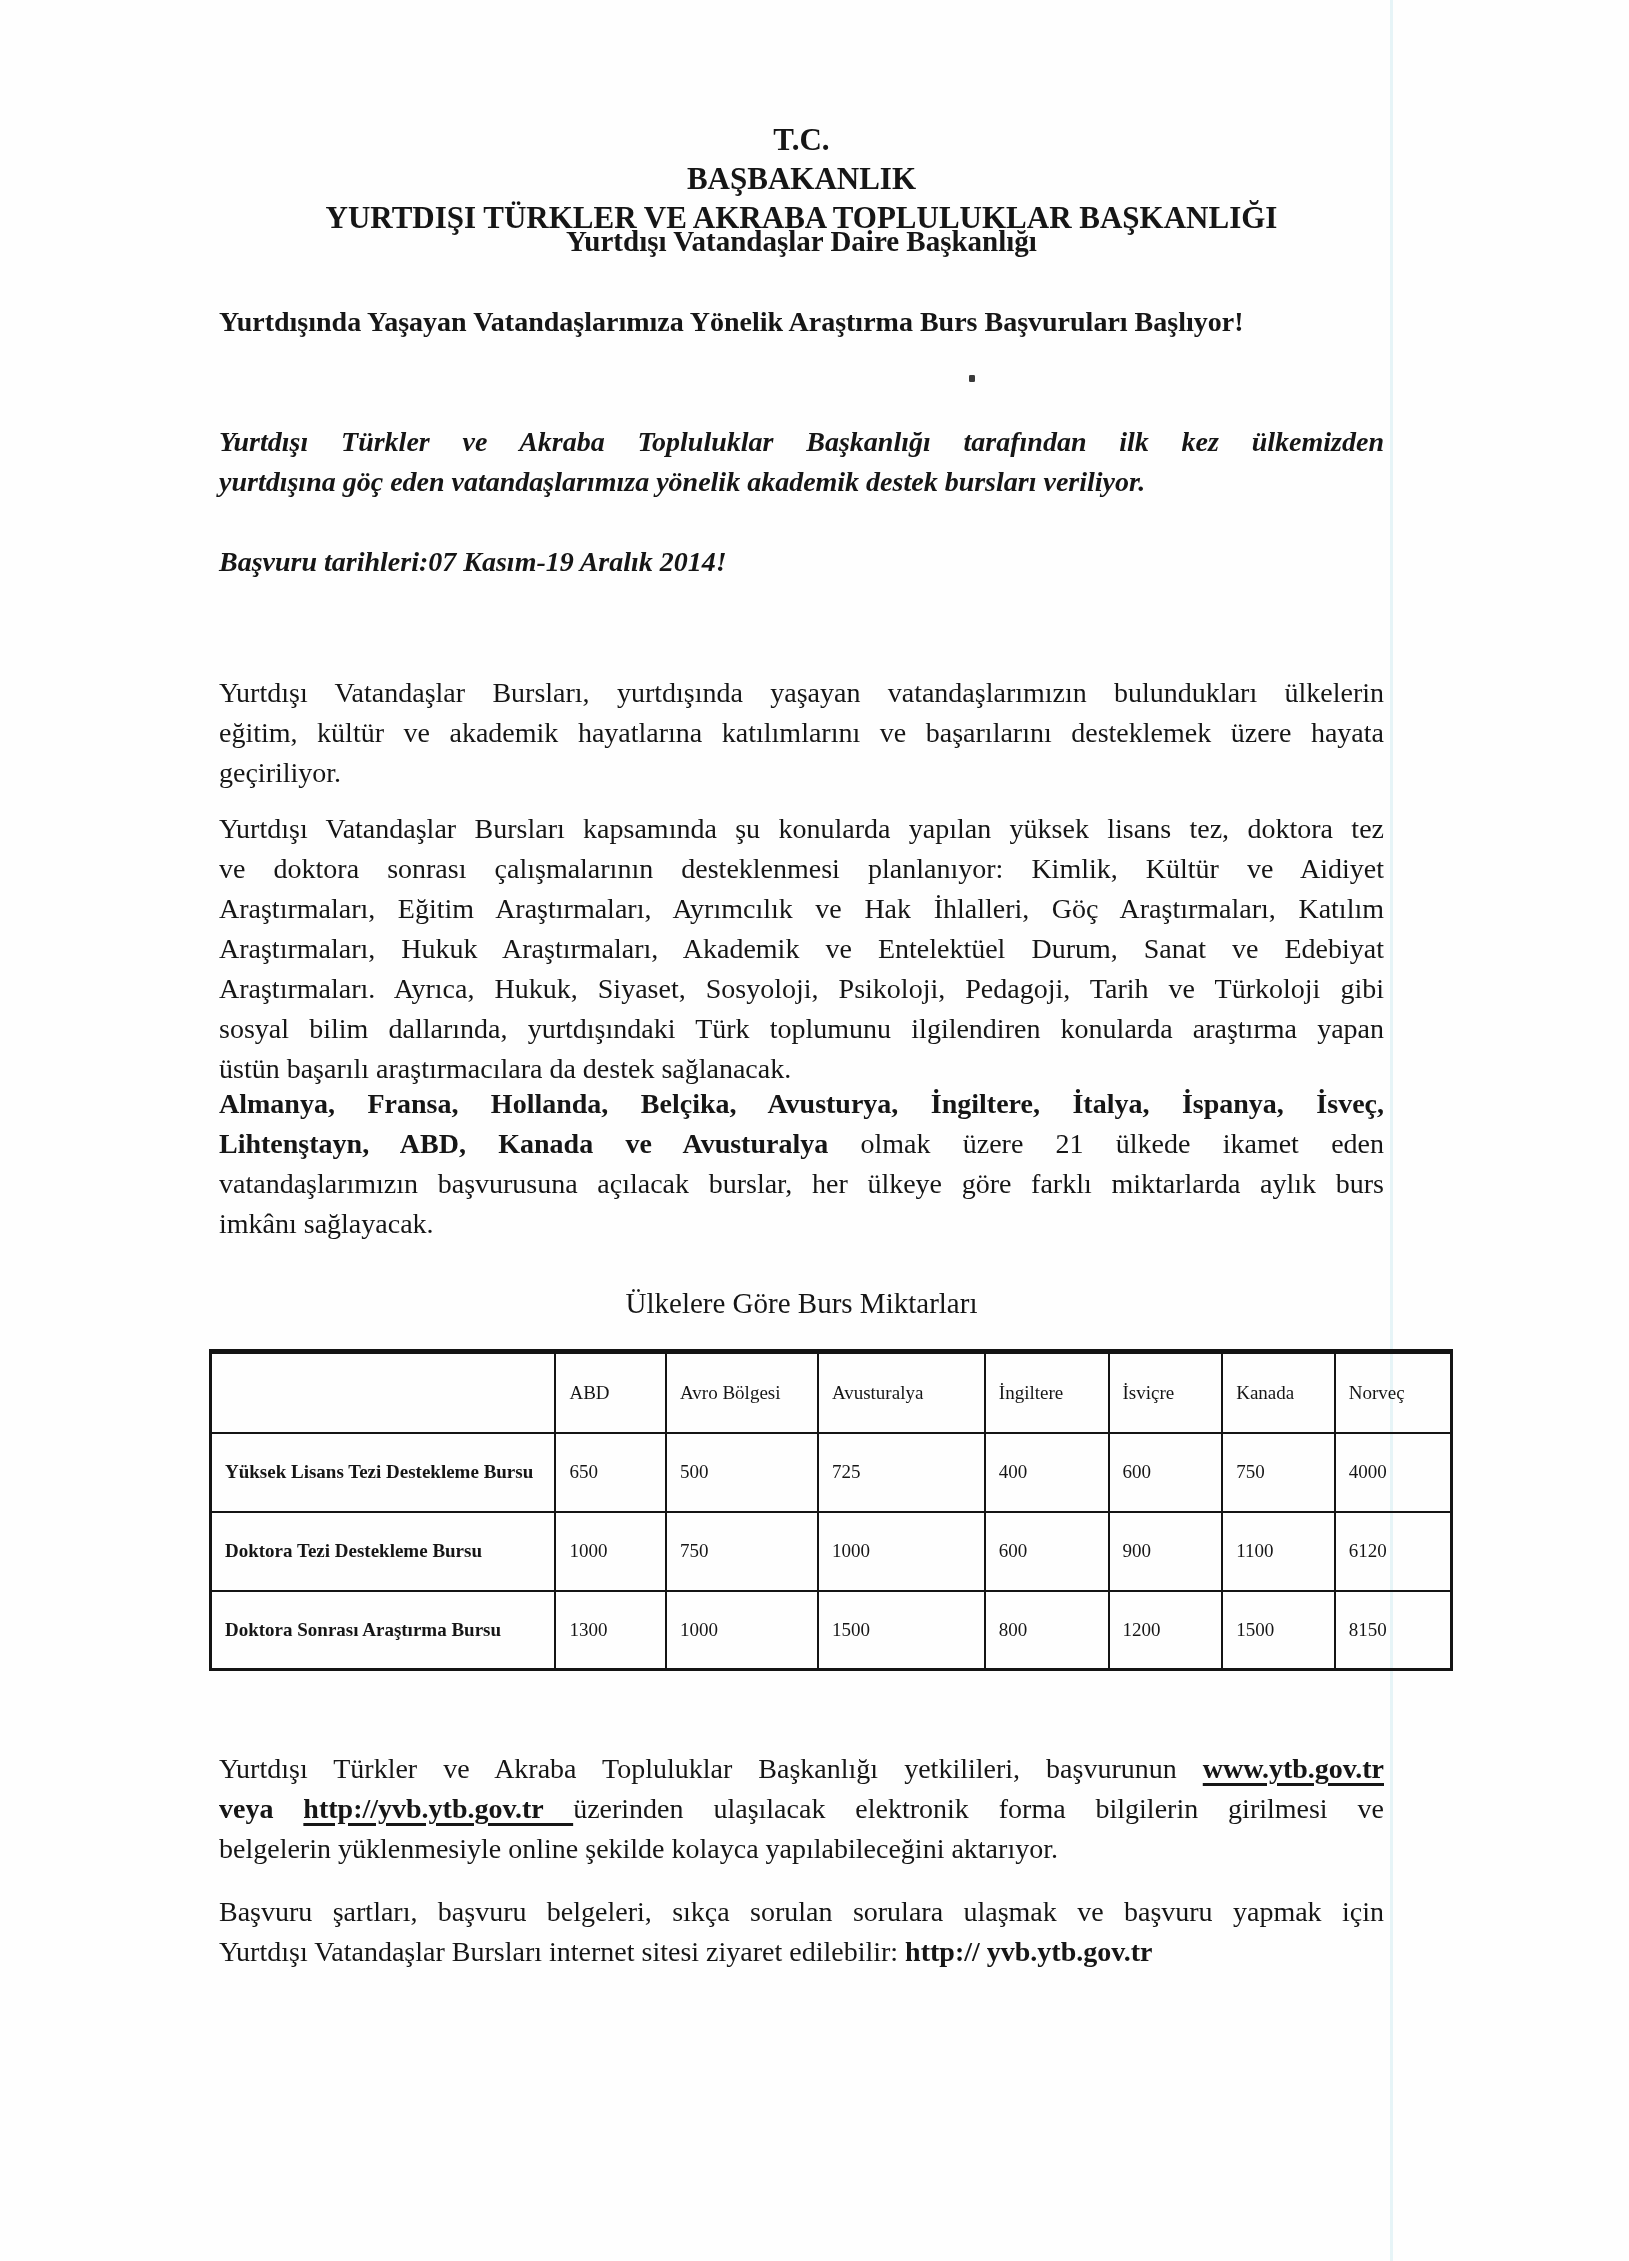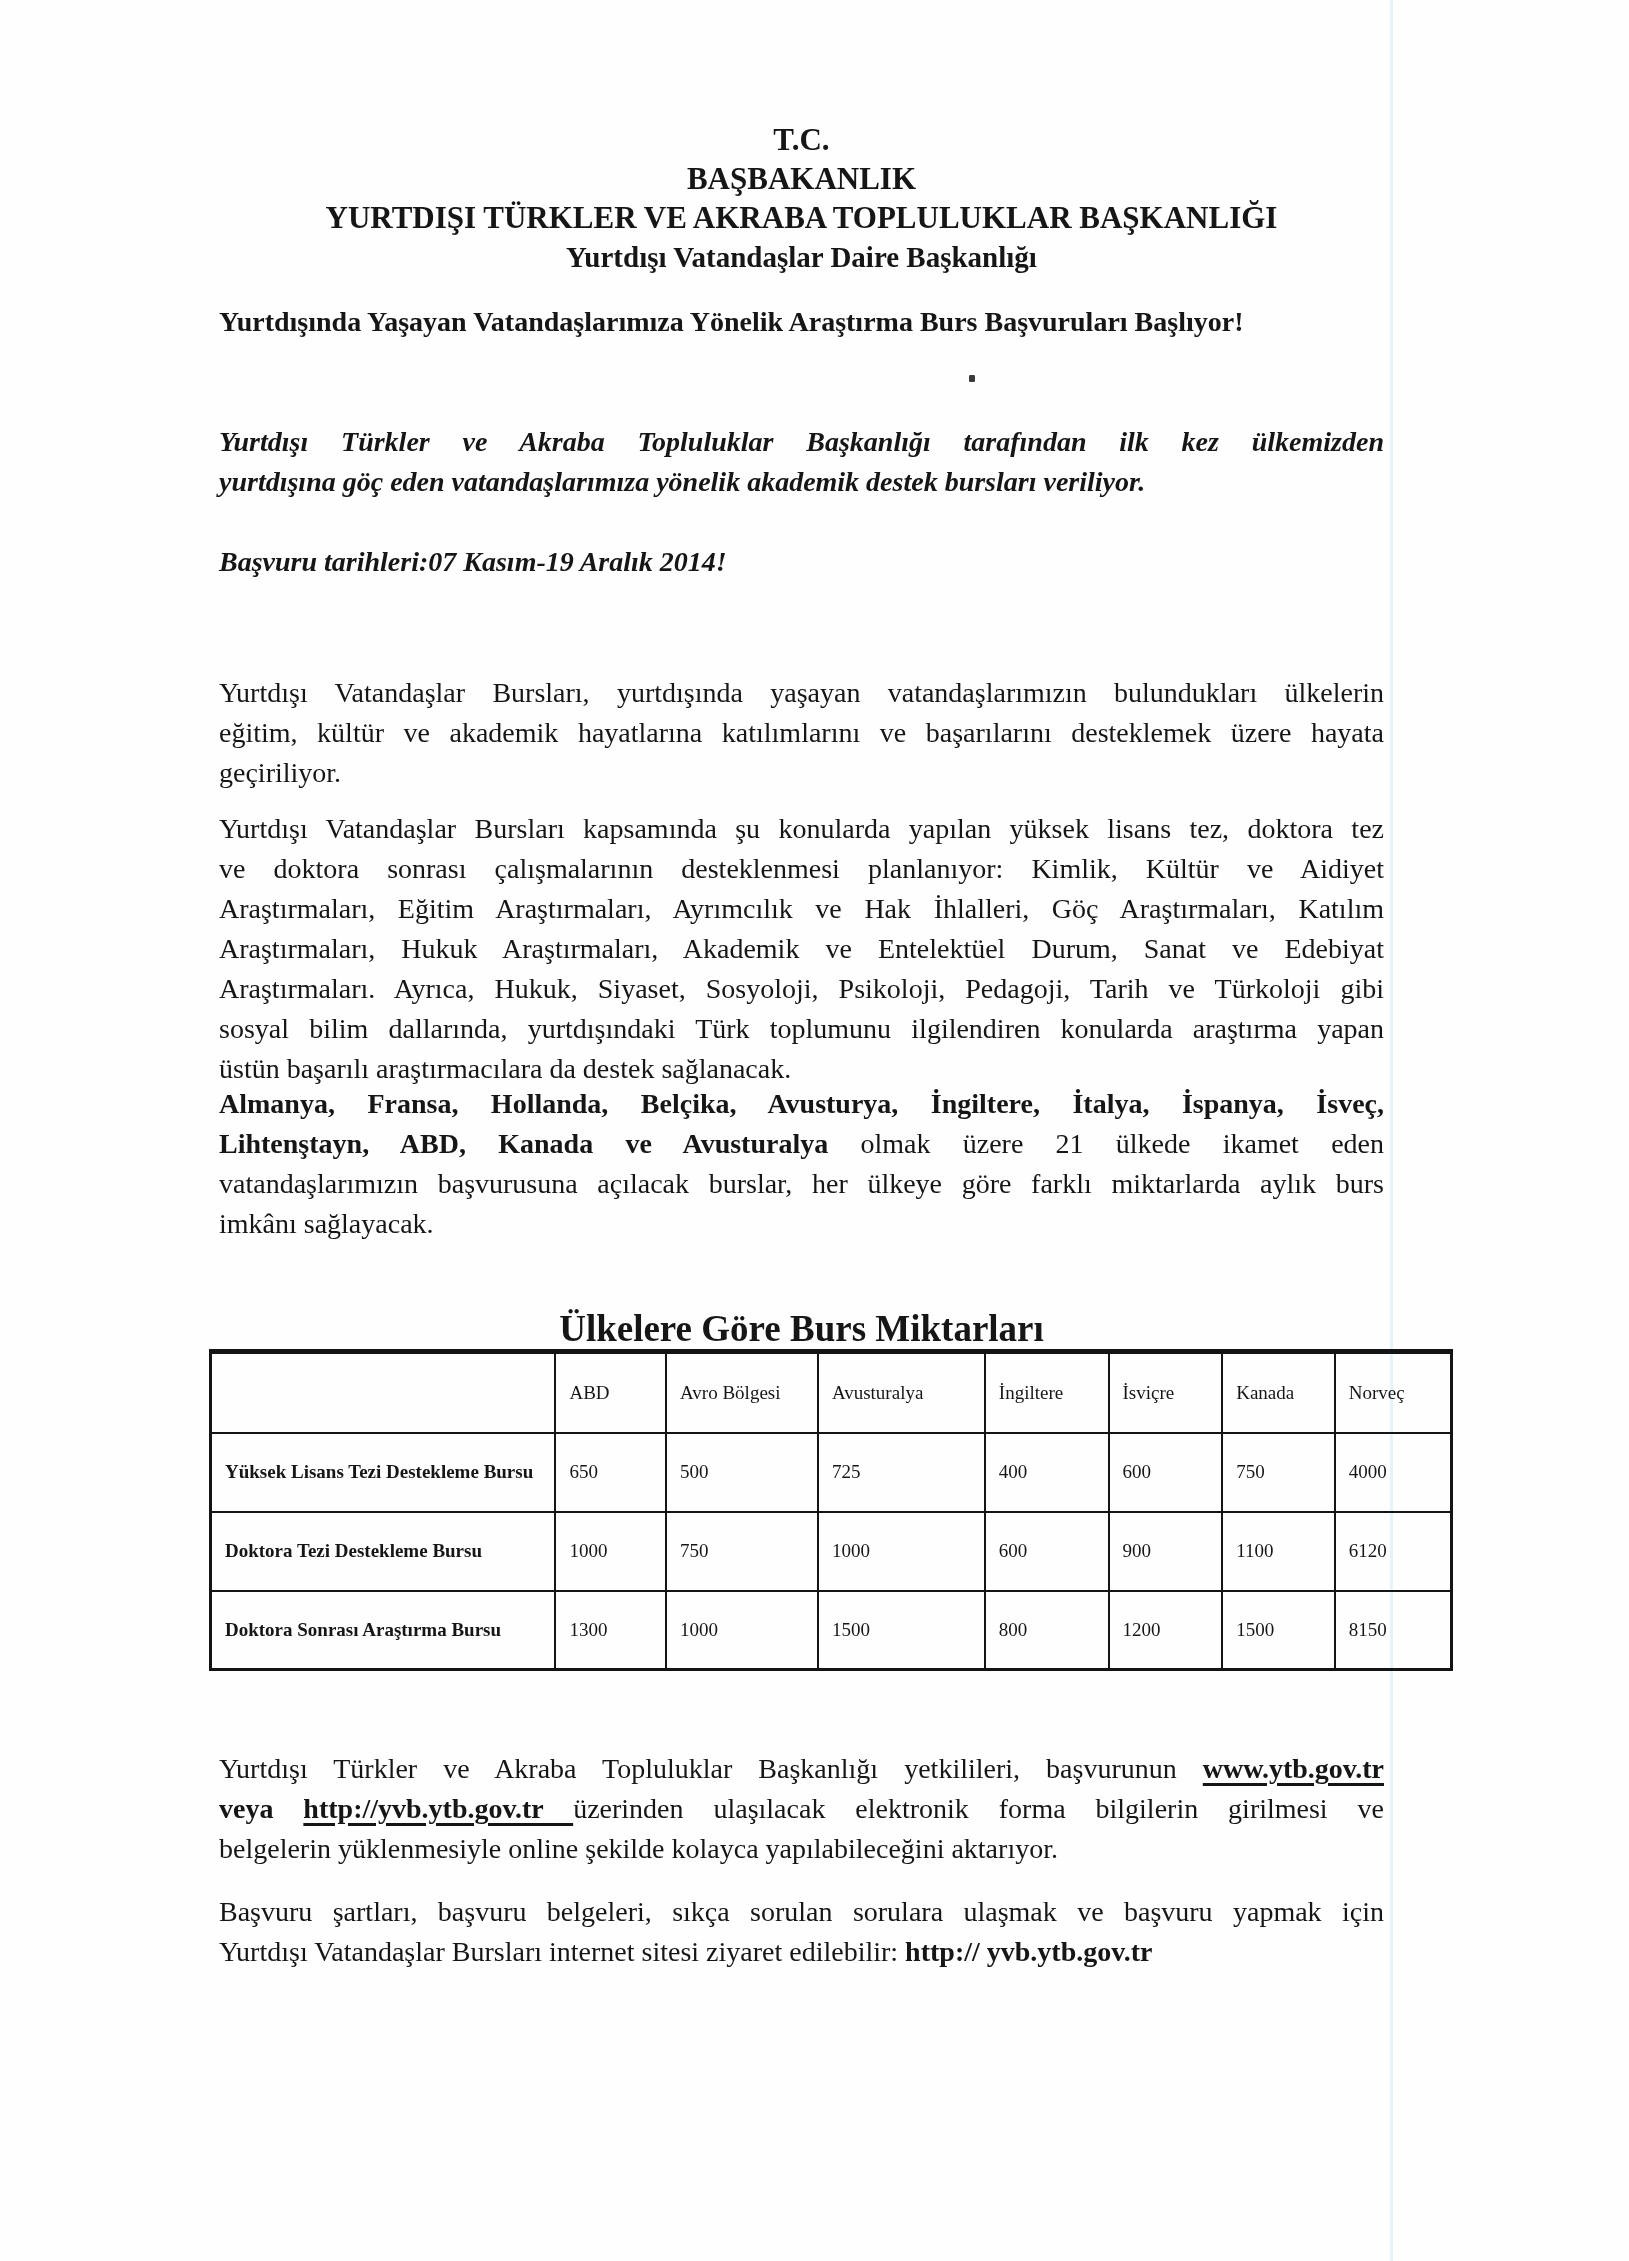--- a/index.html
+++ b/index.html
@@ -24,42 +24,42 @@
     font-weight:bold;font-size:28px;line-height:37px;white-space:nowrap;}
   
   .para{position:absolute;left:219px;width:1165px;font-size:28px;line-height:40px;}
   .para.italic{font-style:italic;font-weight:bold;}
   .jline{text-align:justify;text-align-last:justify;}
   .jline.last{text-align:left;text-align-last:left;}
   .b{font-weight:bold;}
   .u{text-decoration:underline;text-decoration-thickness:2.6px;text-underline-offset:4.6px;}
   
   #table-title{position:absolute;left:219px;width:1165px;top:1287px;text-align:center;
-    font-weight:bold;font-size:37px;margin-top:20px;}
+    font-weight:normal;font-size:29px;}
   #burs-table{position:absolute;left:209px;top:1349px;width:1244px;
     border-collapse:collapse;table-layout:fixed;font-size:19px;}
   #burs-table td,#burs-table th{border:2.6px solid #141414;vertical-align:middle;
     text-align:left;font-weight:normal;padding:5.2px 6.5px 5.2px 13px;line-height:1.18;}
   #burs-table{border:3.3px solid #141414;border-top-width:5.2px;}
   #burs-table tr{height:79px;}
   #burs-table tr.hdr{height:81px;}
   #burs-table td.rowlabel{font-weight:bold;}
 </style>
 </head>
 <body>
 
 <div id="page">
 
   <div id="scanline"></div>
   <div id="speck"></div>
 
   <div class="center-line" style="top:120px">T.C.</div>
   <div class="center-line" style="top:198px">YURTDIŞI TÜRKLER VE AKRABA TOPLULUKLAR BAŞKANLIĞI</div>
   <div class="center-line" style="top:159px">BAŞBAKANLIK</div>
-  <div class="center-line" style="top:238px;font-size:29px">Yurtdışı Vatandaşlar Daire Başkanlığı</div>
+  <div class="center-line" style="top:222px;font-size:29px">Yurtdışı Vatandaşlar Daire Başkanlığı</div>
 
   <div id="headline">Yurtdışında Yaşayan Vatandaşlarımıza Yönelik Araştırma Burs Başvuruları Başlıyor!</div>
 
   <div id="paragraphs">
       <div class="para italic" style="top: 422px;">
         <div class="jline"><span>Yurtdışı Türkler ve Akraba Topluluklar Başkanlığı tarafından ilk kez ülkemizden</span></div>
         <div class="jline last"><span>yurtdışına göç eden vatandaşlarımıza yönelik akademik destek bursları veriliyor.</span></div>
       </div>
       <div class="para italic" style="top: 542px;">
         <div class="jline last"><span>Başvuru tarihleri:07 Kasım-19 Aralık 2014!</span></div>

